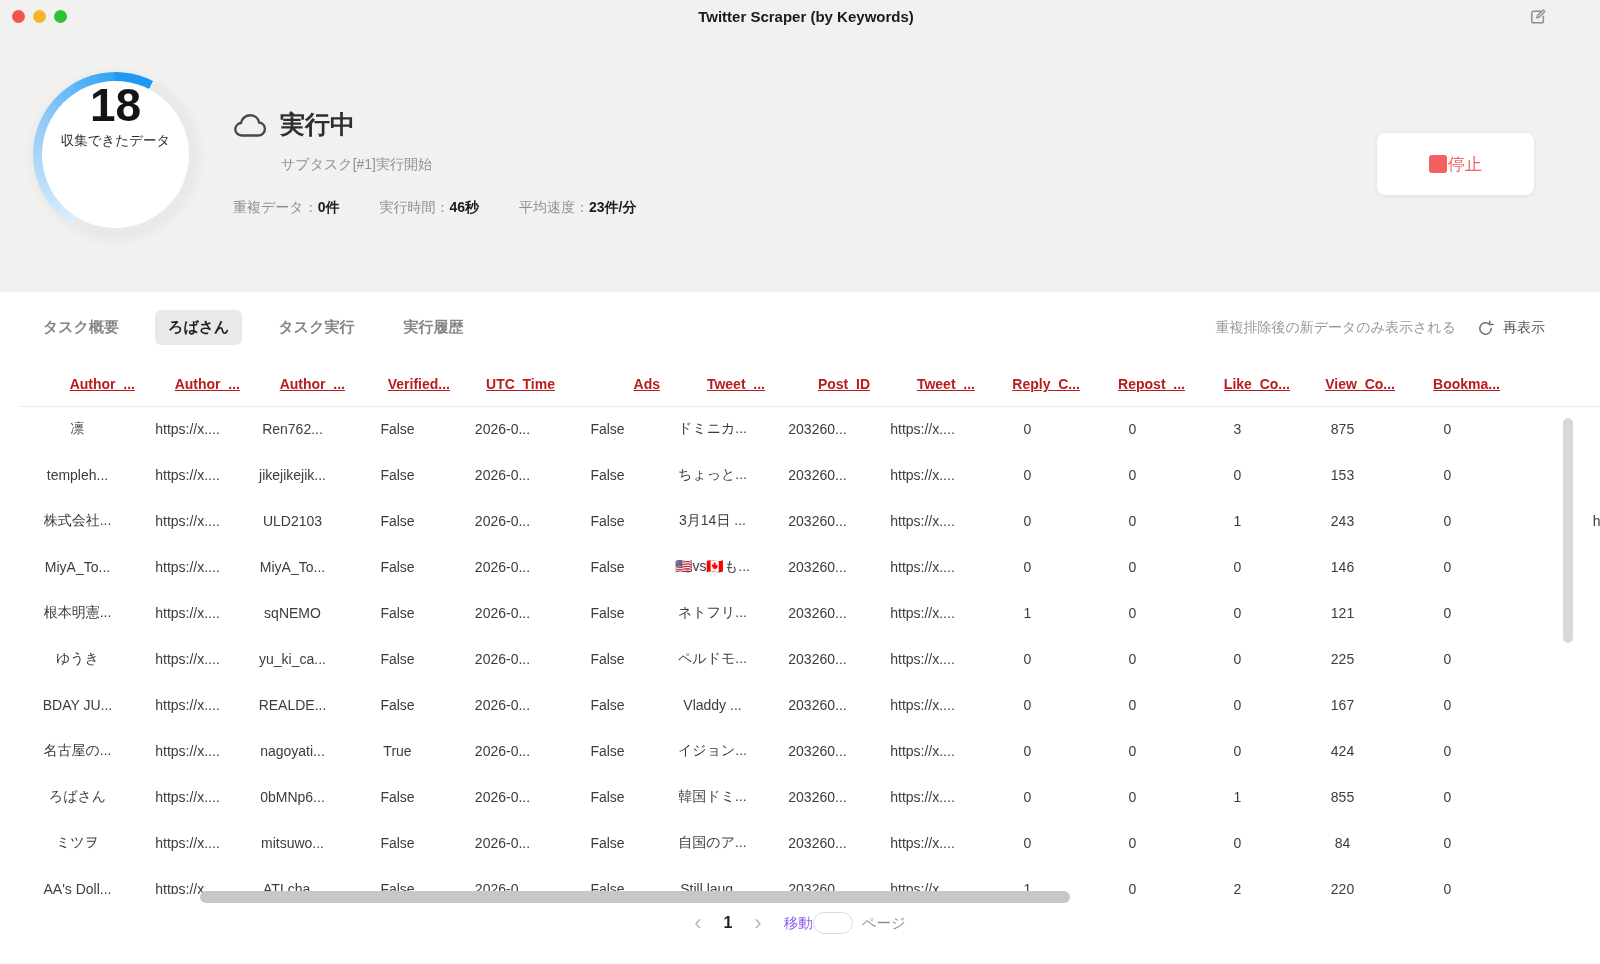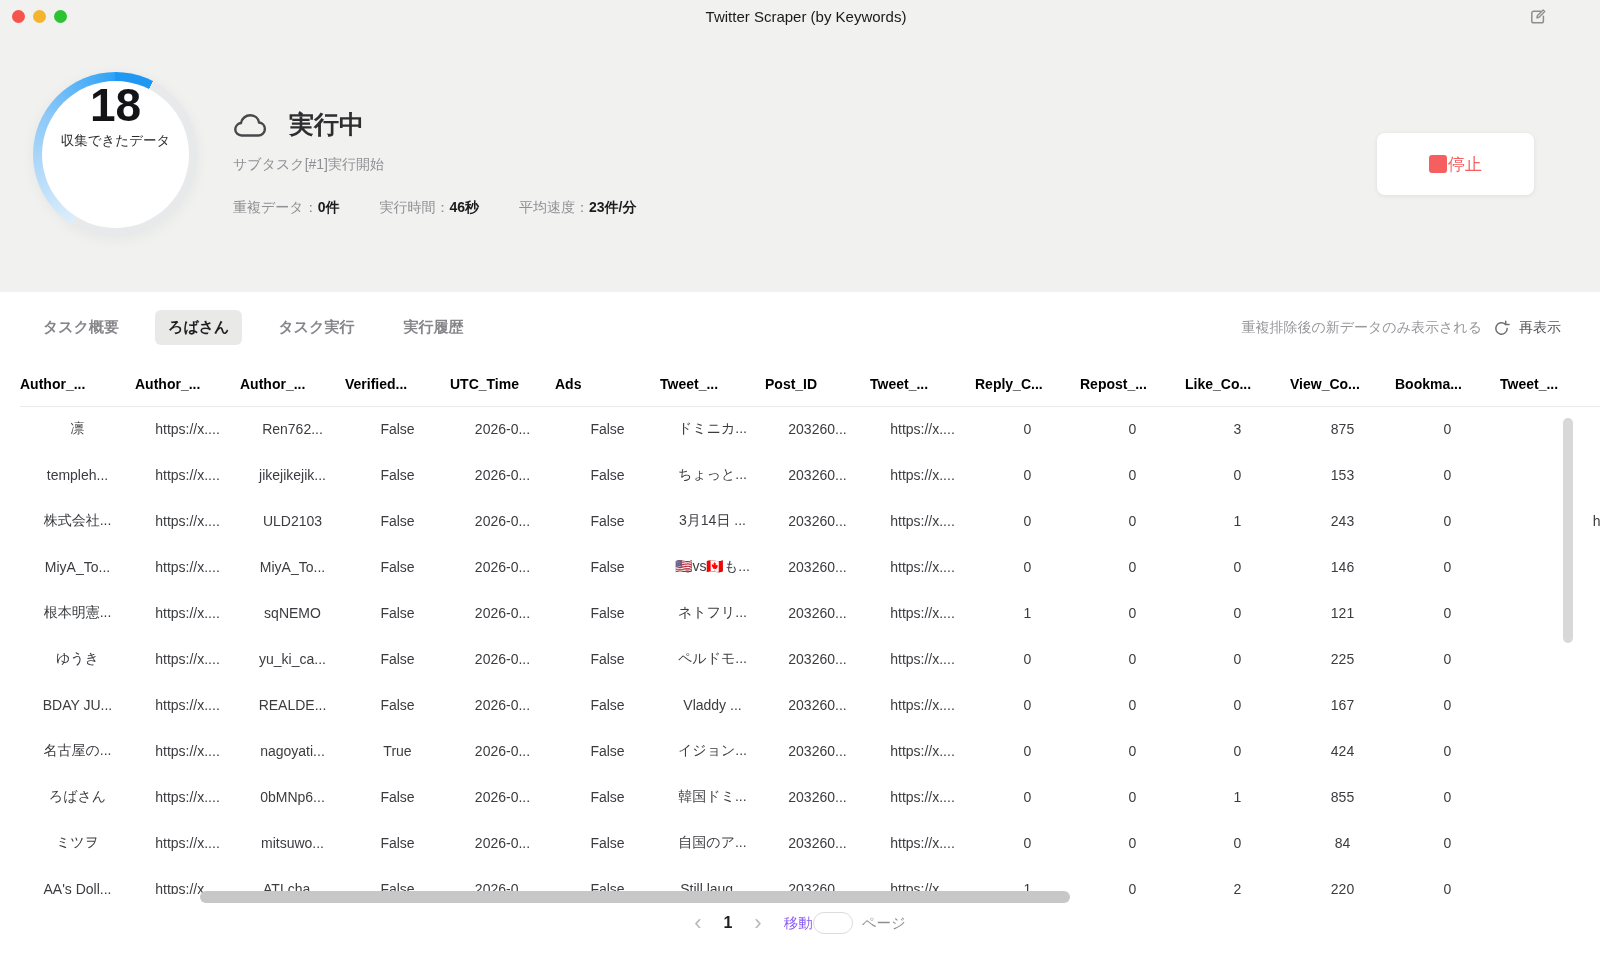--- a/index.html
+++ b/index.html
@@ -3,71 +3,71 @@
 <meta charset="utf-8">
 <style>
   * { margin:0; padding:0; box-sizing:border-box; }
   html,body { width:1600px; height:964px; overflow:hidden; }
   body { font-family:"Liberation Sans","DejaVu Sans",sans-serif; background:#ffffff; position:relative; }
 
   
   .top-section { position:absolute; left:0; top:0; width:1600px; height:292px; background:#f1f1f0; }
   .titlebar { position:relative; height:32px; }
   .window-title { position:absolute; left:0; top:8px; width:100%; text-align:center;
-                  font-size:15px; font-weight:400; color:#1a1a1c;padding-left:12px; }
+                  font-size:15px; font-weight:700; color:#1a1a1c;padding-left:12px; }
   .traffic-lights { position:absolute; left:12px; top:10px; display:flex; gap:8px; }
   .tl { width:13px; height:13px; border-radius:50%; }
   .tl.red { background:#f4544d; }
   .tl.yellow { background:#f6b42d; }
   .tl.green { background:#2cc234; }
   .edit-icon-btn { position:absolute; right:52px; top:7px; width:20px; height:20px; cursor:pointer; }
 
   
   .donut { position:absolute; left:33px; top:72px; width:165px; height:165px; border-radius:50%;
            background:conic-gradient(from 0deg, #1f98f4 0deg 27deg, #e8e9ea 27deg 212deg,
                        #ddeefb 212deg, #8cc8f8 300deg, #2da2f6 360deg);
            box-shadow:0 2px 14px rgba(0,0,0,0.05); }
   .donut-inner { position:absolute; inset:9px; border-radius:50%; background:#ffffff;
                  display:flex; flex-direction:column; align-items:center; justify-content:flex-start; }
   .donut-count { font-size:46px; font-weight:600; color:#141416; line-height:1.05; }
   .donut-label { font-size:13.5px; color:#2c2c2e; margin-top:3px; }
 
   
   .hero-main { position:absolute; left:233px; top:108px; }
-  .state-row { display:flex; align-items:center; gap:22px; }
+  .state-row { display:flex; align-items:center; gap:13px; }
   .state-title { font-size:25px; font-weight:600; color:#2e2e31; }
-  .subtask { margin-top:15px; font-size:14px; color:#8f9094; }
+  .subtask { margin-top:15px; font-size:14px; color:#8f9094;margin-left:48px; }
   .stats-row { margin-top:25px; display:flex; gap:40px; font-size:14px; }
   .stat-label { color:#8f9094; }
   .stat-value { color:#1c1c1f; font-weight:700; }
 
   
   .stop-btn { position:absolute; left:1377px; top:133px; width:157px; height:62px; background:#ffffff;
               border-radius:8px; box-shadow:0 1px 5px rgba(0,0,0,0.08); display:flex; align-items:center;
               justify-content:center; gap:1px; cursor:pointer; }
   .stop-square { width:18px; height:18px; border-radius:3px; background:#f55f5f; }
   .stop-label { font-size:17px; color:#f55f5f; }
 
   
   .content { position:absolute; left:0; top:292px; width:1600px; height:672px; background:#ffffff; }
   .tabs { position:absolute; left:30px; top:18px; display:flex; gap:23px; align-items:flex-start; }
   .tab { font-size:15px; font-weight:700; color:#85858a; padding:8px 13px; border-radius:6px; cursor:pointer; }
   .tab.active { background:#e9e9e8; color:#1f1f22; }
 
-  .toolbar-right { position:absolute; right:39px; top:27px; display:flex; align-items:center; gap:11px;justify-content:center; }
+  .toolbar-right { position:absolute; right:55px; top:27px; display:flex; align-items:center; gap:21px;justify-content:center; }
   .dedupe-note { font-size:14px; color:#98989c; }
   .refresh-btn { display:flex; align-items:center; gap:9px; cursor:pointer; }
   .refresh-label { font-size:14px; color:#55555a; }
 
   
   .table-wrap { position:absolute; left:20px; top:70px; width:1580px; height:532px; overflow:hidden; }
   table.data-table { width:1730px; table-layout:fixed; border-collapse:collapse; }
   col.c1 { width:115px; } col.cm { width:105px; } col.c15 { width:250px; }
-  .data-table th { height:44px; font-size:14px; font-weight:600; color:#000000;
-                   border-bottom:1px solid #ebebeb; text-align:left; white-space:nowrap; overflow:hidden; }
+  .data-table th { height:44px; font-size:14px; font-weight:600; color:#b91c1c;
+                   border-bottom:1px solid #ebebeb; text-align:right; white-space:nowrap; overflow:hidden;text-decoration:underline; }
   .data-table td { height:46px; font-size:14px; font-weight:400; color:#3b3c40; text-align:center;
                    white-space:nowrap; overflow:hidden; }
 
   
   .h-scrollbar { position:absolute; left:200px; top:599px; width:870px; height:12px;
                  background:#c7c7c7; border-radius:6px; cursor:pointer; }
   .v-scrollbar { position:absolute; left:1563px; top:126px; width:10px; height:225px;
                  background:#d8d8d8; border-radius:5px; cursor:pointer; }
 
   

